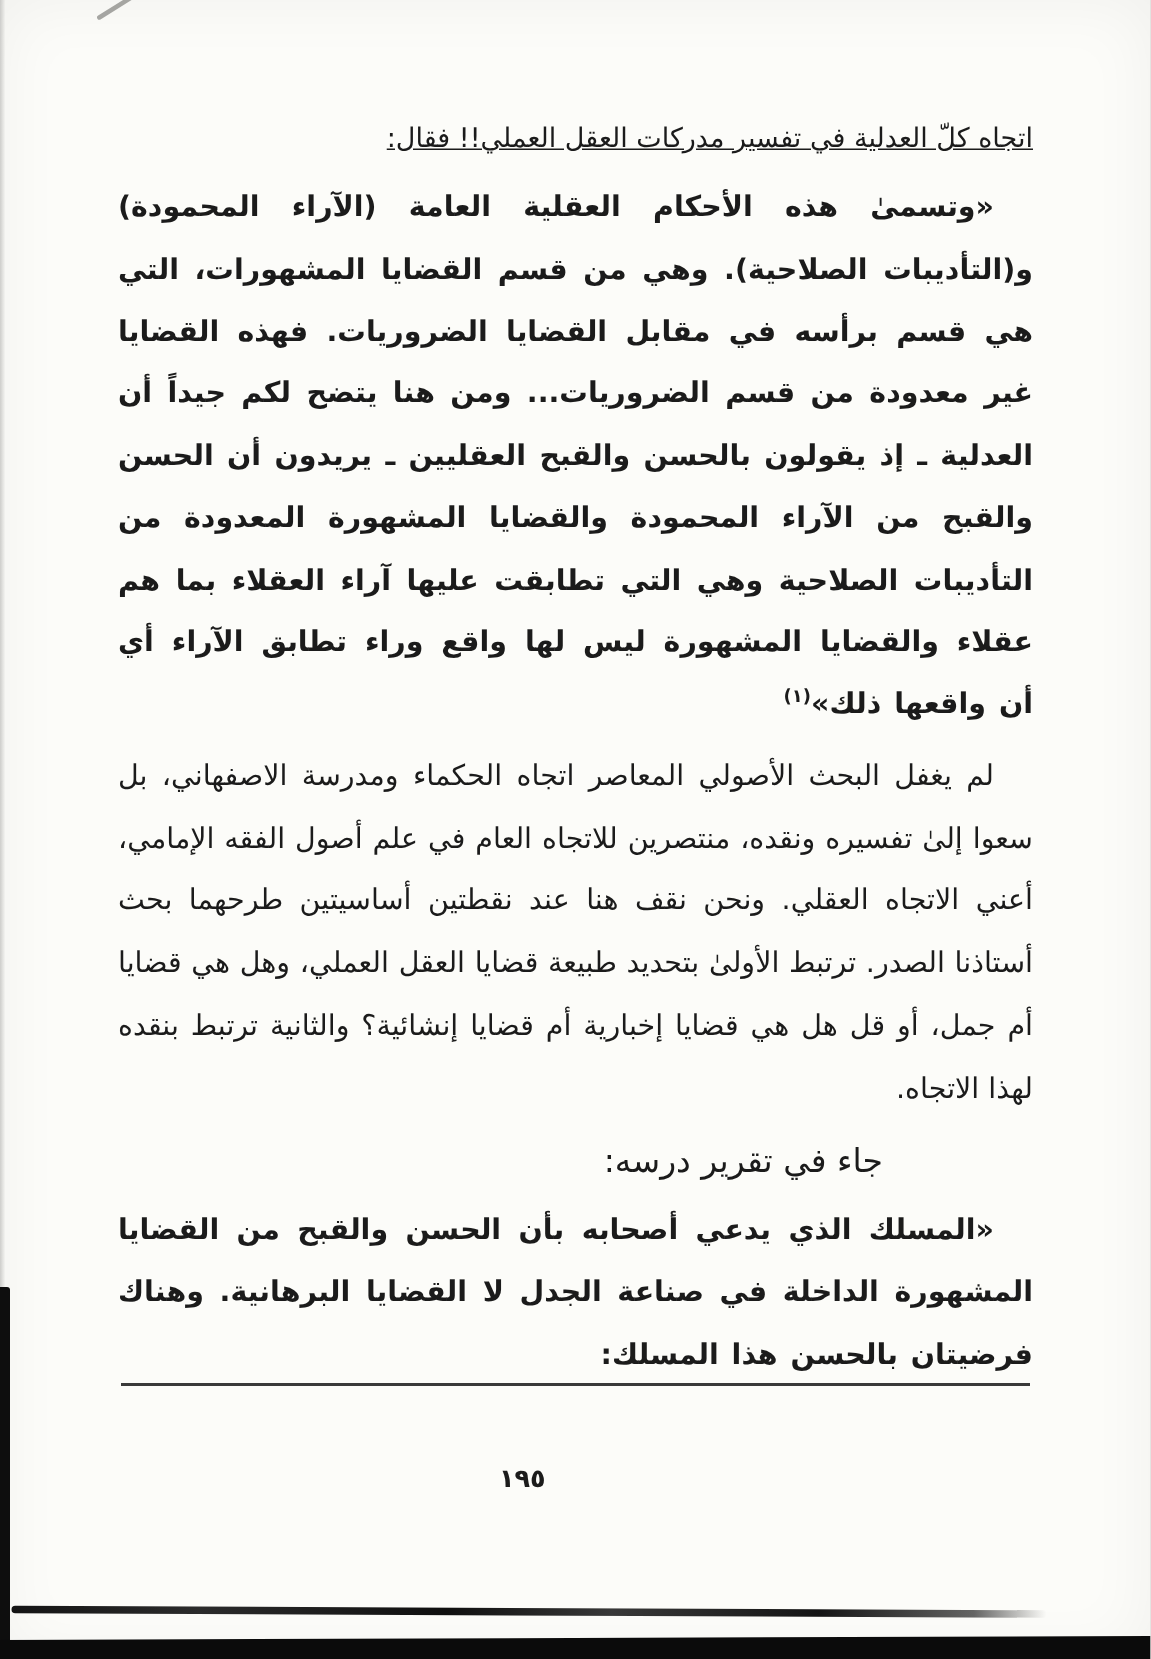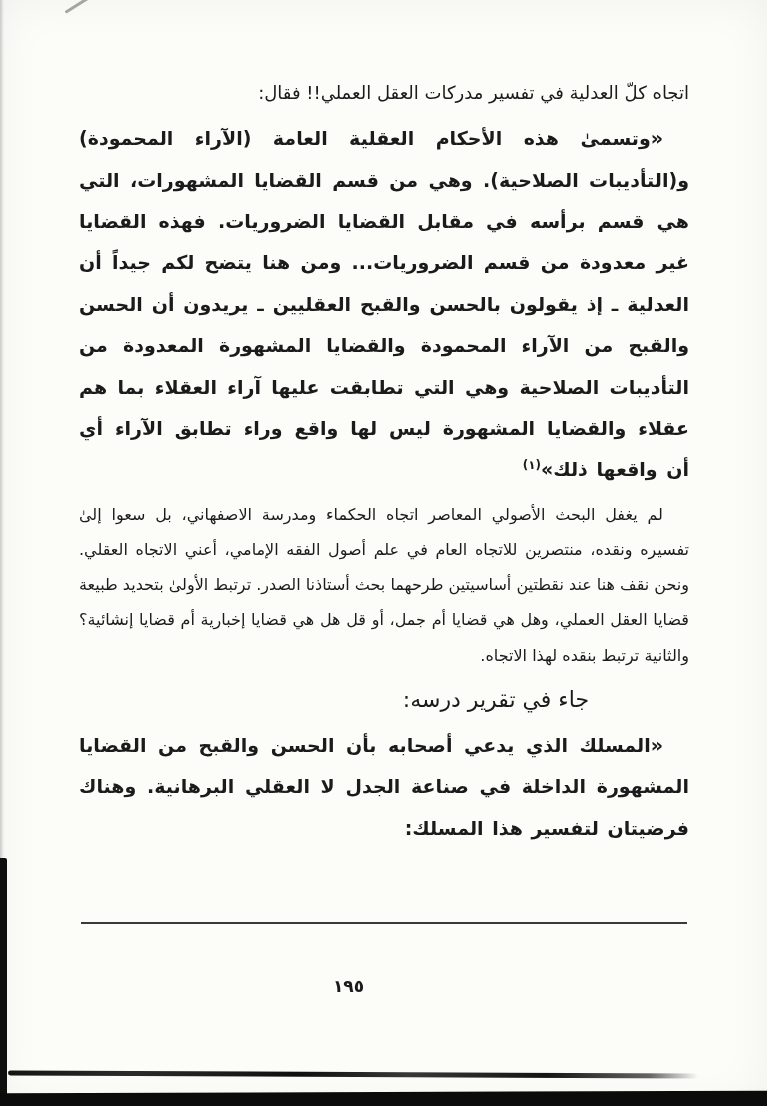--- a/index.html
+++ b/index.html
@@ -32,36 +32,37 @@
     width: 610px;
     direction: rtl;
     text-align: justify;
   }
   .content p { margin: 0; }
   .intro {
     font-size: 18px;
     line-height: 1.9;
     font-weight: 400;
     margin-bottom: 8px !important;
+    text-decoration: underline;
   }
   .quote {
     font-size: 19px;
     font-weight: 700;
     line-height: 2.18;
     text-indent: 26px;
     word-spacing: 2px;
     margin-bottom: 6px !important;
   }
   .quote sup {
     font-size: 12px;
     font-weight: 700;
     line-height: 0;
   }
   .body-par {
-    font-size: 16px;
+    font-size: 19px;
     font-weight: 400;
     line-height: 2.2;
     text-indent: 26px;
     margin-bottom: 4px !important;
   }
   .lead-in {
     font-size: 22px;
     font-weight: 400;
     line-height: 2.1;
     text-indent: 100px;
@@ -146,21 +147,21 @@
 
   <div class="content">
     <p class="intro">اتجاه كلّ العدلية في تفسير مدركات العقل العملي!! فقال:</p>
 
     <p class="quote"><span>«وتسمىٰ هذه الأحكام العقلية العامة (الآراء المحمودة) و(التأديبات الصلاحية). وهي من قسم القضايا المشهورات، التي هي قسم برأسه في مقابل القضايا الضروريات. فهذه القضايا غير معدودة من قسم الضروريات... ومن هنا يتضح لكم جيداً أن العدلية ـ إذ يقولون بالحسن والقبح العقليين ـ يريدون أن الحسن والقبح من الآراء المحمودة والقضايا المشهورة المعدودة من التأديبات الصلاحية وهي التي تطابقت عليها آراء العقلاء بما هم عقلاء والقضايا المشهورة ليس لها واقع وراء تطابق الآراء أي أن واقعها ذلك»</span><sup>(١)</sup></p>
 
     <p class="body-par">لم يغفل البحث الأصولي المعاصر اتجاه الحكماء ومدرسة الاصفهاني، بل سعوا إلىٰ تفسيره ونقده، منتصرين للاتجاه العام في علم أصول الفقه الإمامي، أعني الاتجاه العقلي. ونحن نقف هنا عند نقطتين أساسيتين طرحهما بحث أستاذنا الصدر. ترتبط الأولىٰ بتحديد طبيعة قضايا العقل العملي، وهل هي قضايا أم جمل، أو قل هل هي قضايا إخبارية أم قضايا إنشائية؟ والثانية ترتبط بنقده لهذا الاتجاه.</p>
 
     <p class="lead-in">جاء في تقرير درسه:</p>
 
-    <p class="quote">«المسلك الذي يدعي أصحابه بأن الحسن والقبح من القضايا المشهورة الداخلة في صناعة الجدل لا العقلي البرهانية. وهناك فرضيتان لتفسير هذا المسلك:</p>
+    <p class="quote">«المسلك الذي يدعي أصحابه بأن الحسن والقبح من القضايا المشهورة الداخلة في صناعة الجدل لا القضايا البرهانية. وهناك فرضيتان بالحسن هذا المسلك:</p>
   </div>
 
   <div class="footnote-area">
     <div class="footnote-rule"></div>
   </div>
 
   <div class="page-number">١٩٥</div>
 
   <div class="artifact corner-mark"></div>
   <div class="artifact streak"></div>

